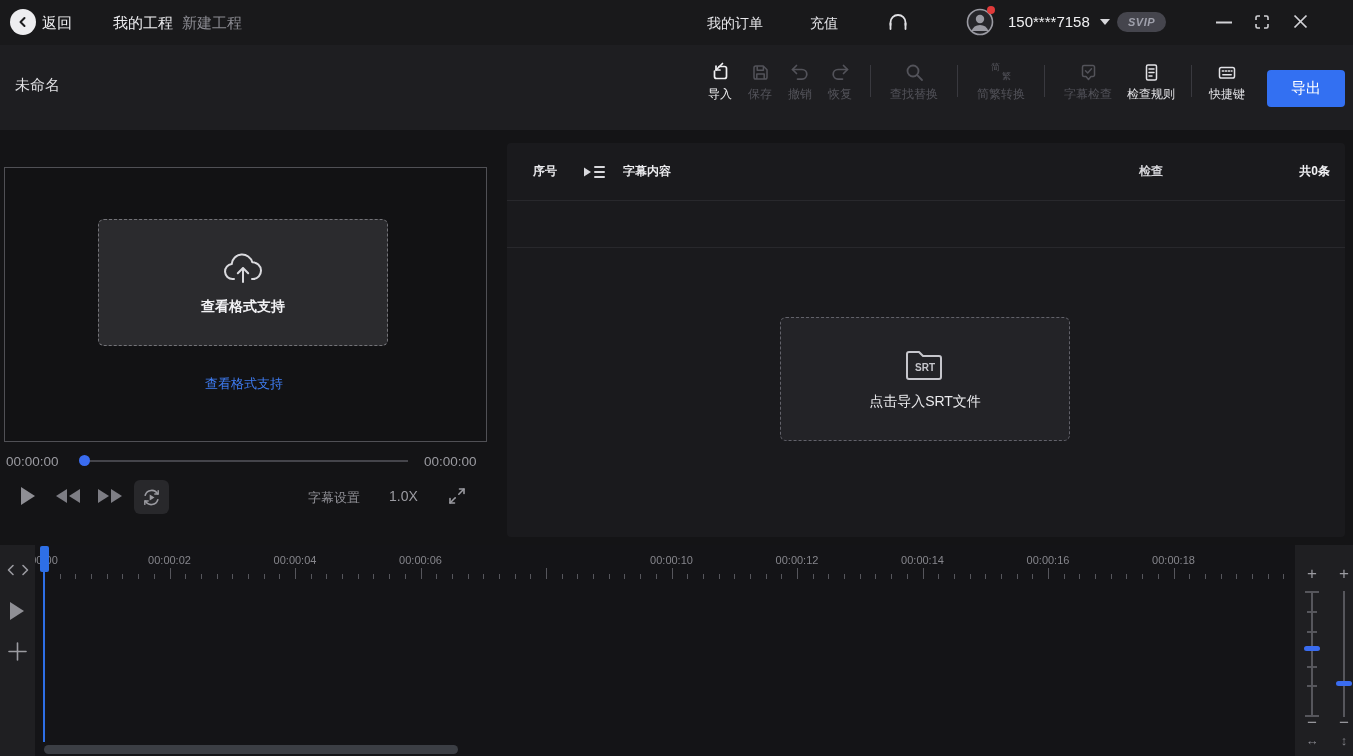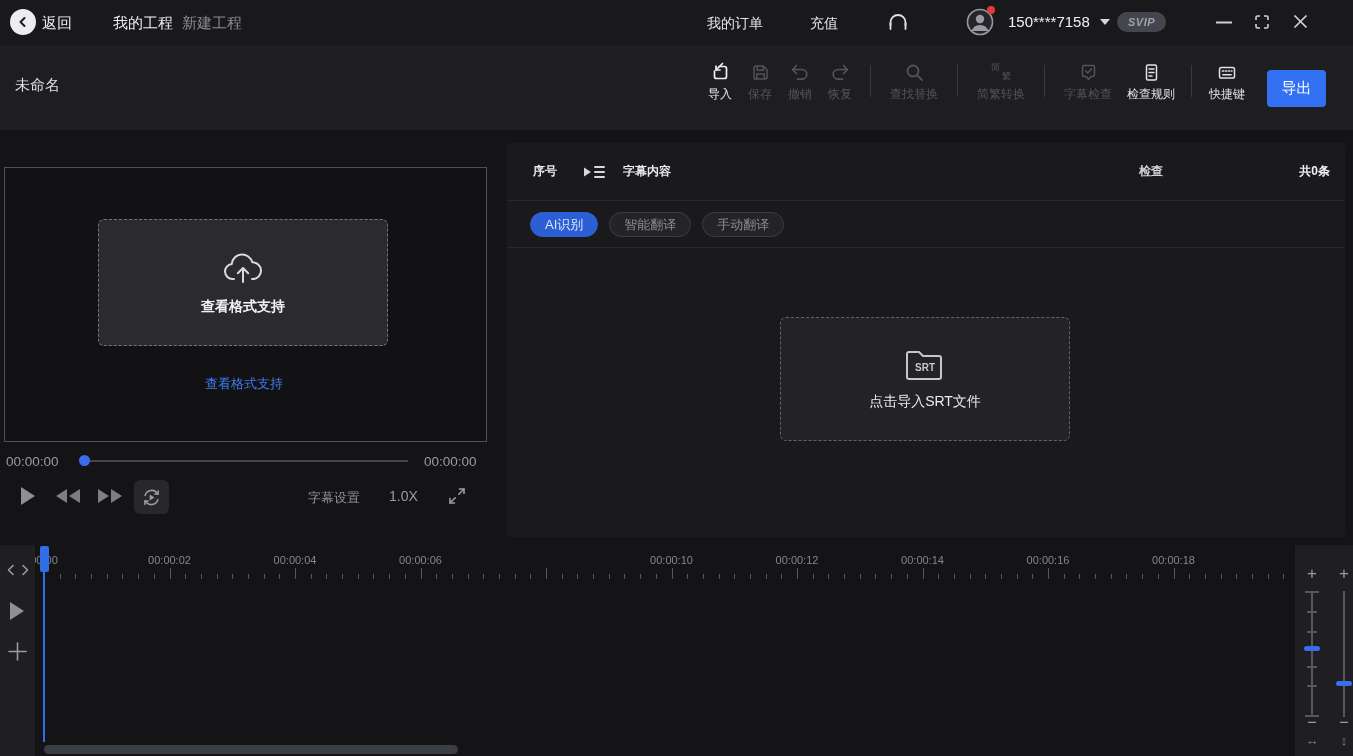--- a/index.html
+++ b/index.html
@@ -29,21 +29,21 @@
   .tools { position:absolute; left:700px; top:17px; display:flex; align-items:flex-start; }
   .tool { display:flex; flex-direction:column; align-items:center; gap:4px; font-size:12px; cursor:pointer; }
   .tool .ticon { height:20px; display:flex; align-items:center; justify-content:center; }
   .tool.on { color:#f0f0f2; }
   .tool.lit { color:#e2e2e6; }
   .tool.off { color:#53535a; }
   .w40 { width:40px; } .w66 { width:66px; } .w60 { width:60px; } .w50 { width:50px; }
   .tdiv { width:1px; height:32px; background:#39393f; margin:3px 10px 0 10px; }
   .jf-icon { position:relative; width:20px; height:18px; font-size:9px; line-height:9px; }
   .jf-icon .a { position:absolute; left:0; top:0; } .jf-icon .b { position:absolute; right:0; bottom:0; }
-  .export-btn { position:absolute; left:1267px; top:25px; width:59px; height:37px; background:#3370f2; border:none; border-radius:4px; color:#ffffff; font-size:15px; cursor:pointer; font-family:inherit; }
+  .export-btn { position:absolute; left:1267px; top:25px; width:78px; height:37px; background:#3370f2; border:none; border-radius:4px; color:#ffffff; font-size:15px; cursor:pointer; font-family:inherit; }
 
   
   .video-box { position:absolute; left:4px; top:167px; width:483px; height:275px; border:1px solid #505055; background:#121214; }
   .upload-box { position:absolute; left:98px; top:219px; width:290px; height:127px; background:#2b2b2e; border:1px dashed #737378; border-radius:6px; display:flex; flex-direction:column; align-items:center; justify-content:center; gap:13px; cursor:pointer; }
   .upload-title { font-size:14px; font-weight:bold; color:#f2f2f5; }
   .upload-hint { position:absolute; left:0; top:355px; width:488px; text-align:center; font-size:13px; color:#cfcfd3; }
   .format-link { position:absolute; left:0; top:375px; width:488px; text-align:center; font-size:13px; color:#3f7cf2; cursor:pointer; }
   .time-text { position:absolute; top:454px; font-size:13.5px; color:#9b9ba1; }
   .seek-track { position:absolute; left:80px; top:460px; width:328px; height:2px; background:#45454b; cursor:pointer; }
   .seek-dot { position:absolute; left:79px; top:455px; width:11px; height:11px; border-radius:50%; background:#3a6cf0; cursor:pointer; }
@@ -309,25 +309,20 @@
           <line x1="12" y1="9" x2="21" y2="9"></line>
           <line x1="12" y1="14" x2="21" y2="14"></line>
       </svg>
     </span>
     <span class="sp-h" style="left:116px;">字幕内容</span>
     <span class="sp-h" style="left:632px;color:#d6d6da;">检查</span>
     <span class="sp-h" style="right:15px;color:#f2f2f5;">共0条</span>
 
     <div class="sp-divider" style="top:57px;"></div>
 
-    <div class="tabs">
-      <div class="tab active">AI识别</div>
-      <div class="tab">智能翻译</div>
-      <div class="tab">手动翻译</div>
-    </div>
 
     <div class="sp-divider" style="top:104px;"></div>
 
     <div class="srt-box">
       <span style="position:relative;">
         <svg width="42" height="33" viewBox="0 0 42 33" fill="none" stroke="#c6c6cc" stroke-width="2" stroke-linejoin="round">
           <path d="M3 6 a2 2 0 0 1 2 -2 h10 l4 4 h16 a2 2 0 0 1 2 2 v19 a2 2 0 0 1 -2 2 H5 a2 2 0 0 1 -2 -2 z"></path>
           <text x="21" y="22.5" text-anchor="middle" font-size="10" font-weight="bold" fill="#c6c6cc" stroke="none" font-family="Liberation Sans, sans-serif">SRT</text>
         </svg>
       </span>

